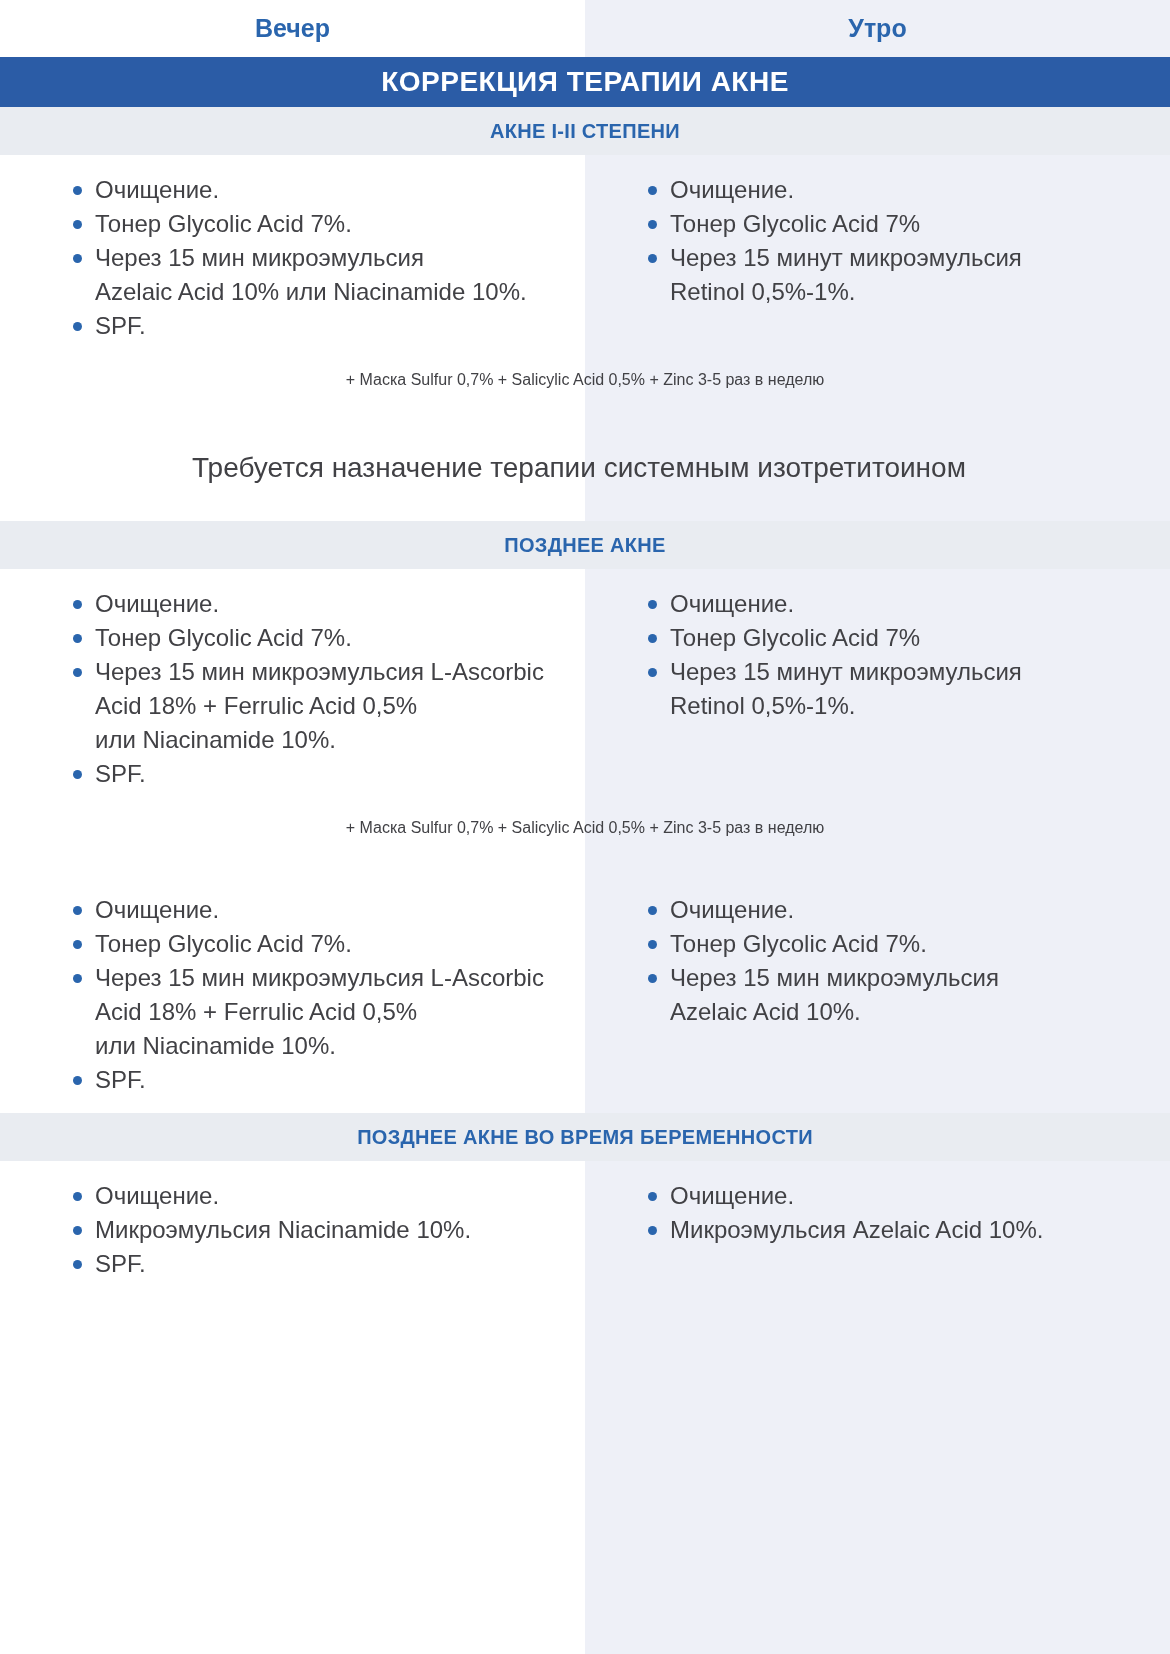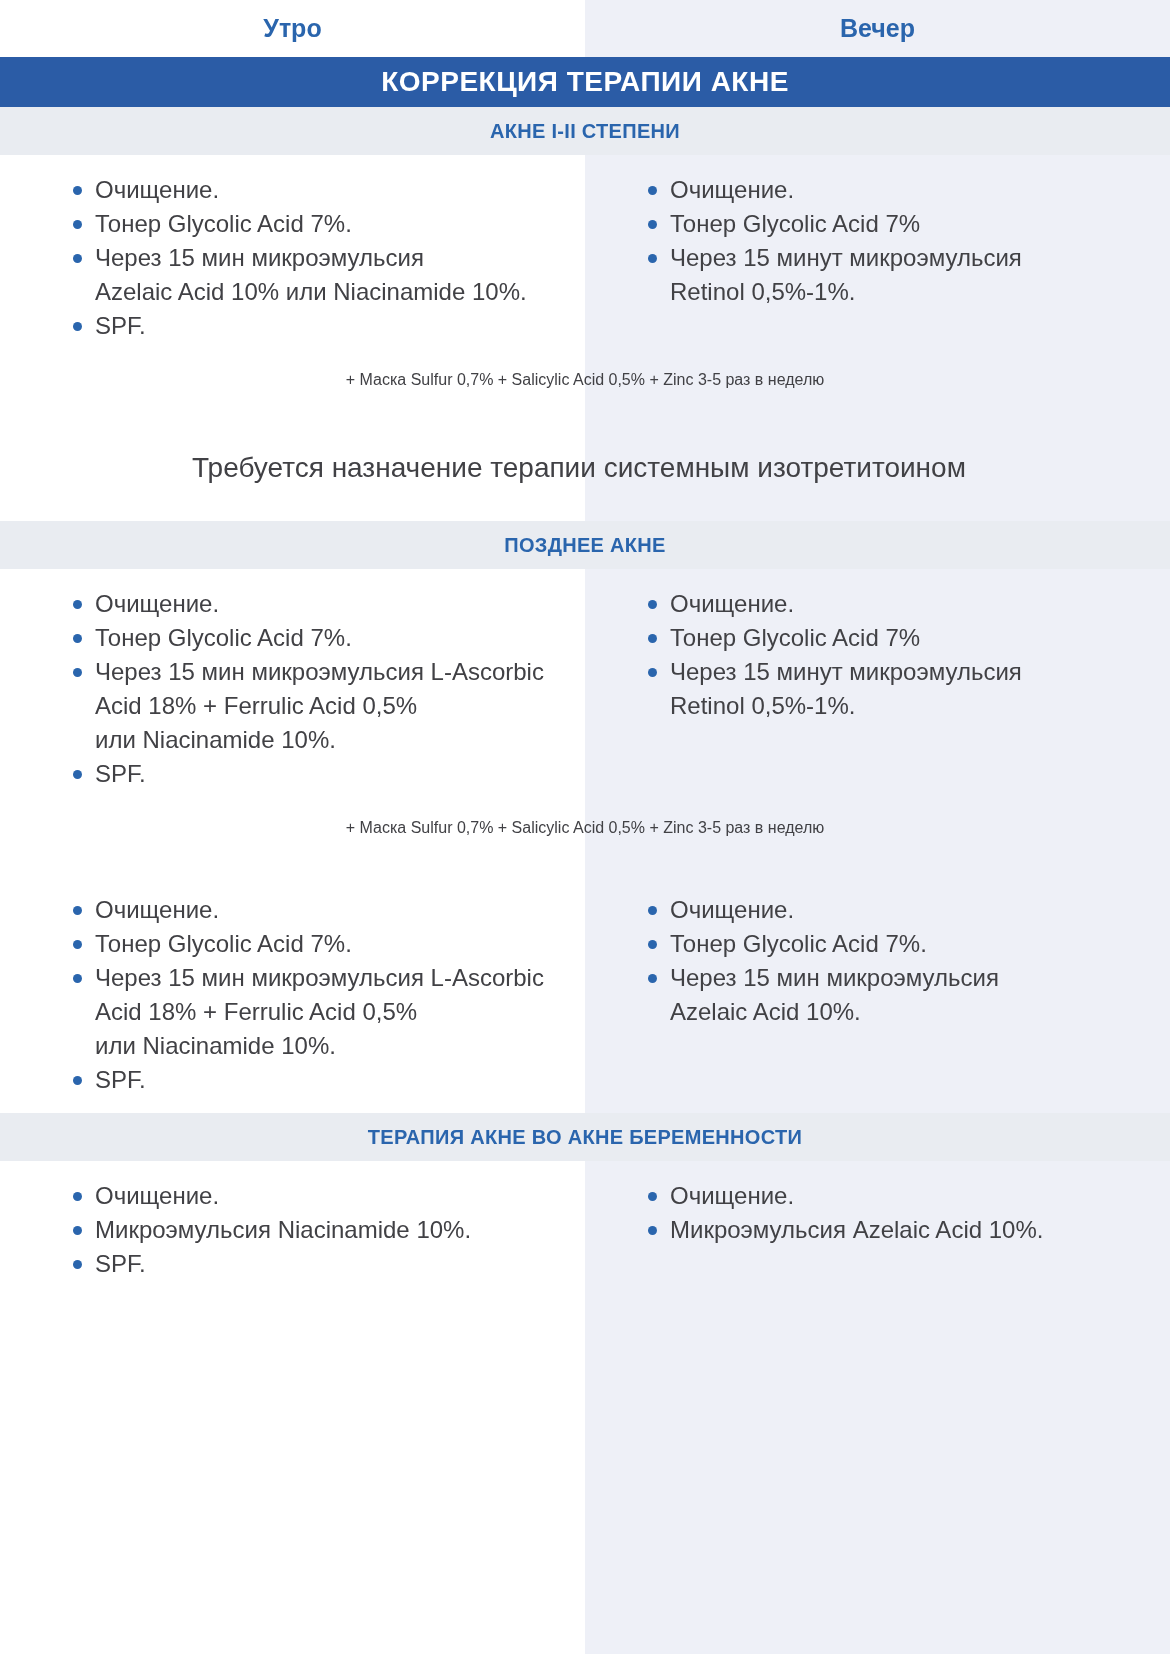--- a/index.html
+++ b/index.html
@@ -104,22 +104,22 @@
   }
 </style>
 </head>
 <body>
 
 <div class="page">
   <div class="evening-col-bg"></div>
   <div class="content">
 
     <div class="header-row">
+      <div class="col-header">Вечер</div>
       <div class="col-header">Утро</div>
-      <div class="col-header">Вечер</div>
     </div>
 
     <div class="banner">КОРРЕКЦИЯ ТЕРАПИИ АКНЕ</div>
 
     <div class="band">АКНЕ I-II СТЕПЕНИ</div>
     <div class="cols">
       <ul class="col left">
         <li>Очищение.</li>
         <li>Тонер Glycolic Acid 7%.</li>
         <li>Через 15 мин микроэмульсия
@@ -166,21 +166,21 @@
         <li>SPF.</li>
       </ul>
       <ul class="col right">
         <li>Очищение.</li>
         <li>Тонер Glycolic Acid 7%.</li>
         <li>Через 15 мин микроэмульсия
 Azelaic Acid 10%.</li>
       </ul>
     </div>
 
-    <div class="band">ТЕРАПИЯ АКНЕ ВО АКНЕ БЕРЕМЕННОСТИ</div>
+    <div class="band">ПОЗДНЕЕ АКНЕ ВО ВРЕМЯ БЕРЕМЕННОСТИ</div>
     <div class="cols">
       <ul class="col left">
         <li>Очищение.</li>
         <li>Микроэмульсия Niacinamide 10%.</li>
         <li>SPF.</li>
       </ul>
       <ul class="col right">
         <li>Очищение.</li>
         <li>Микроэмульсия Azelaic Acid 10%.</li>
       </ul>

